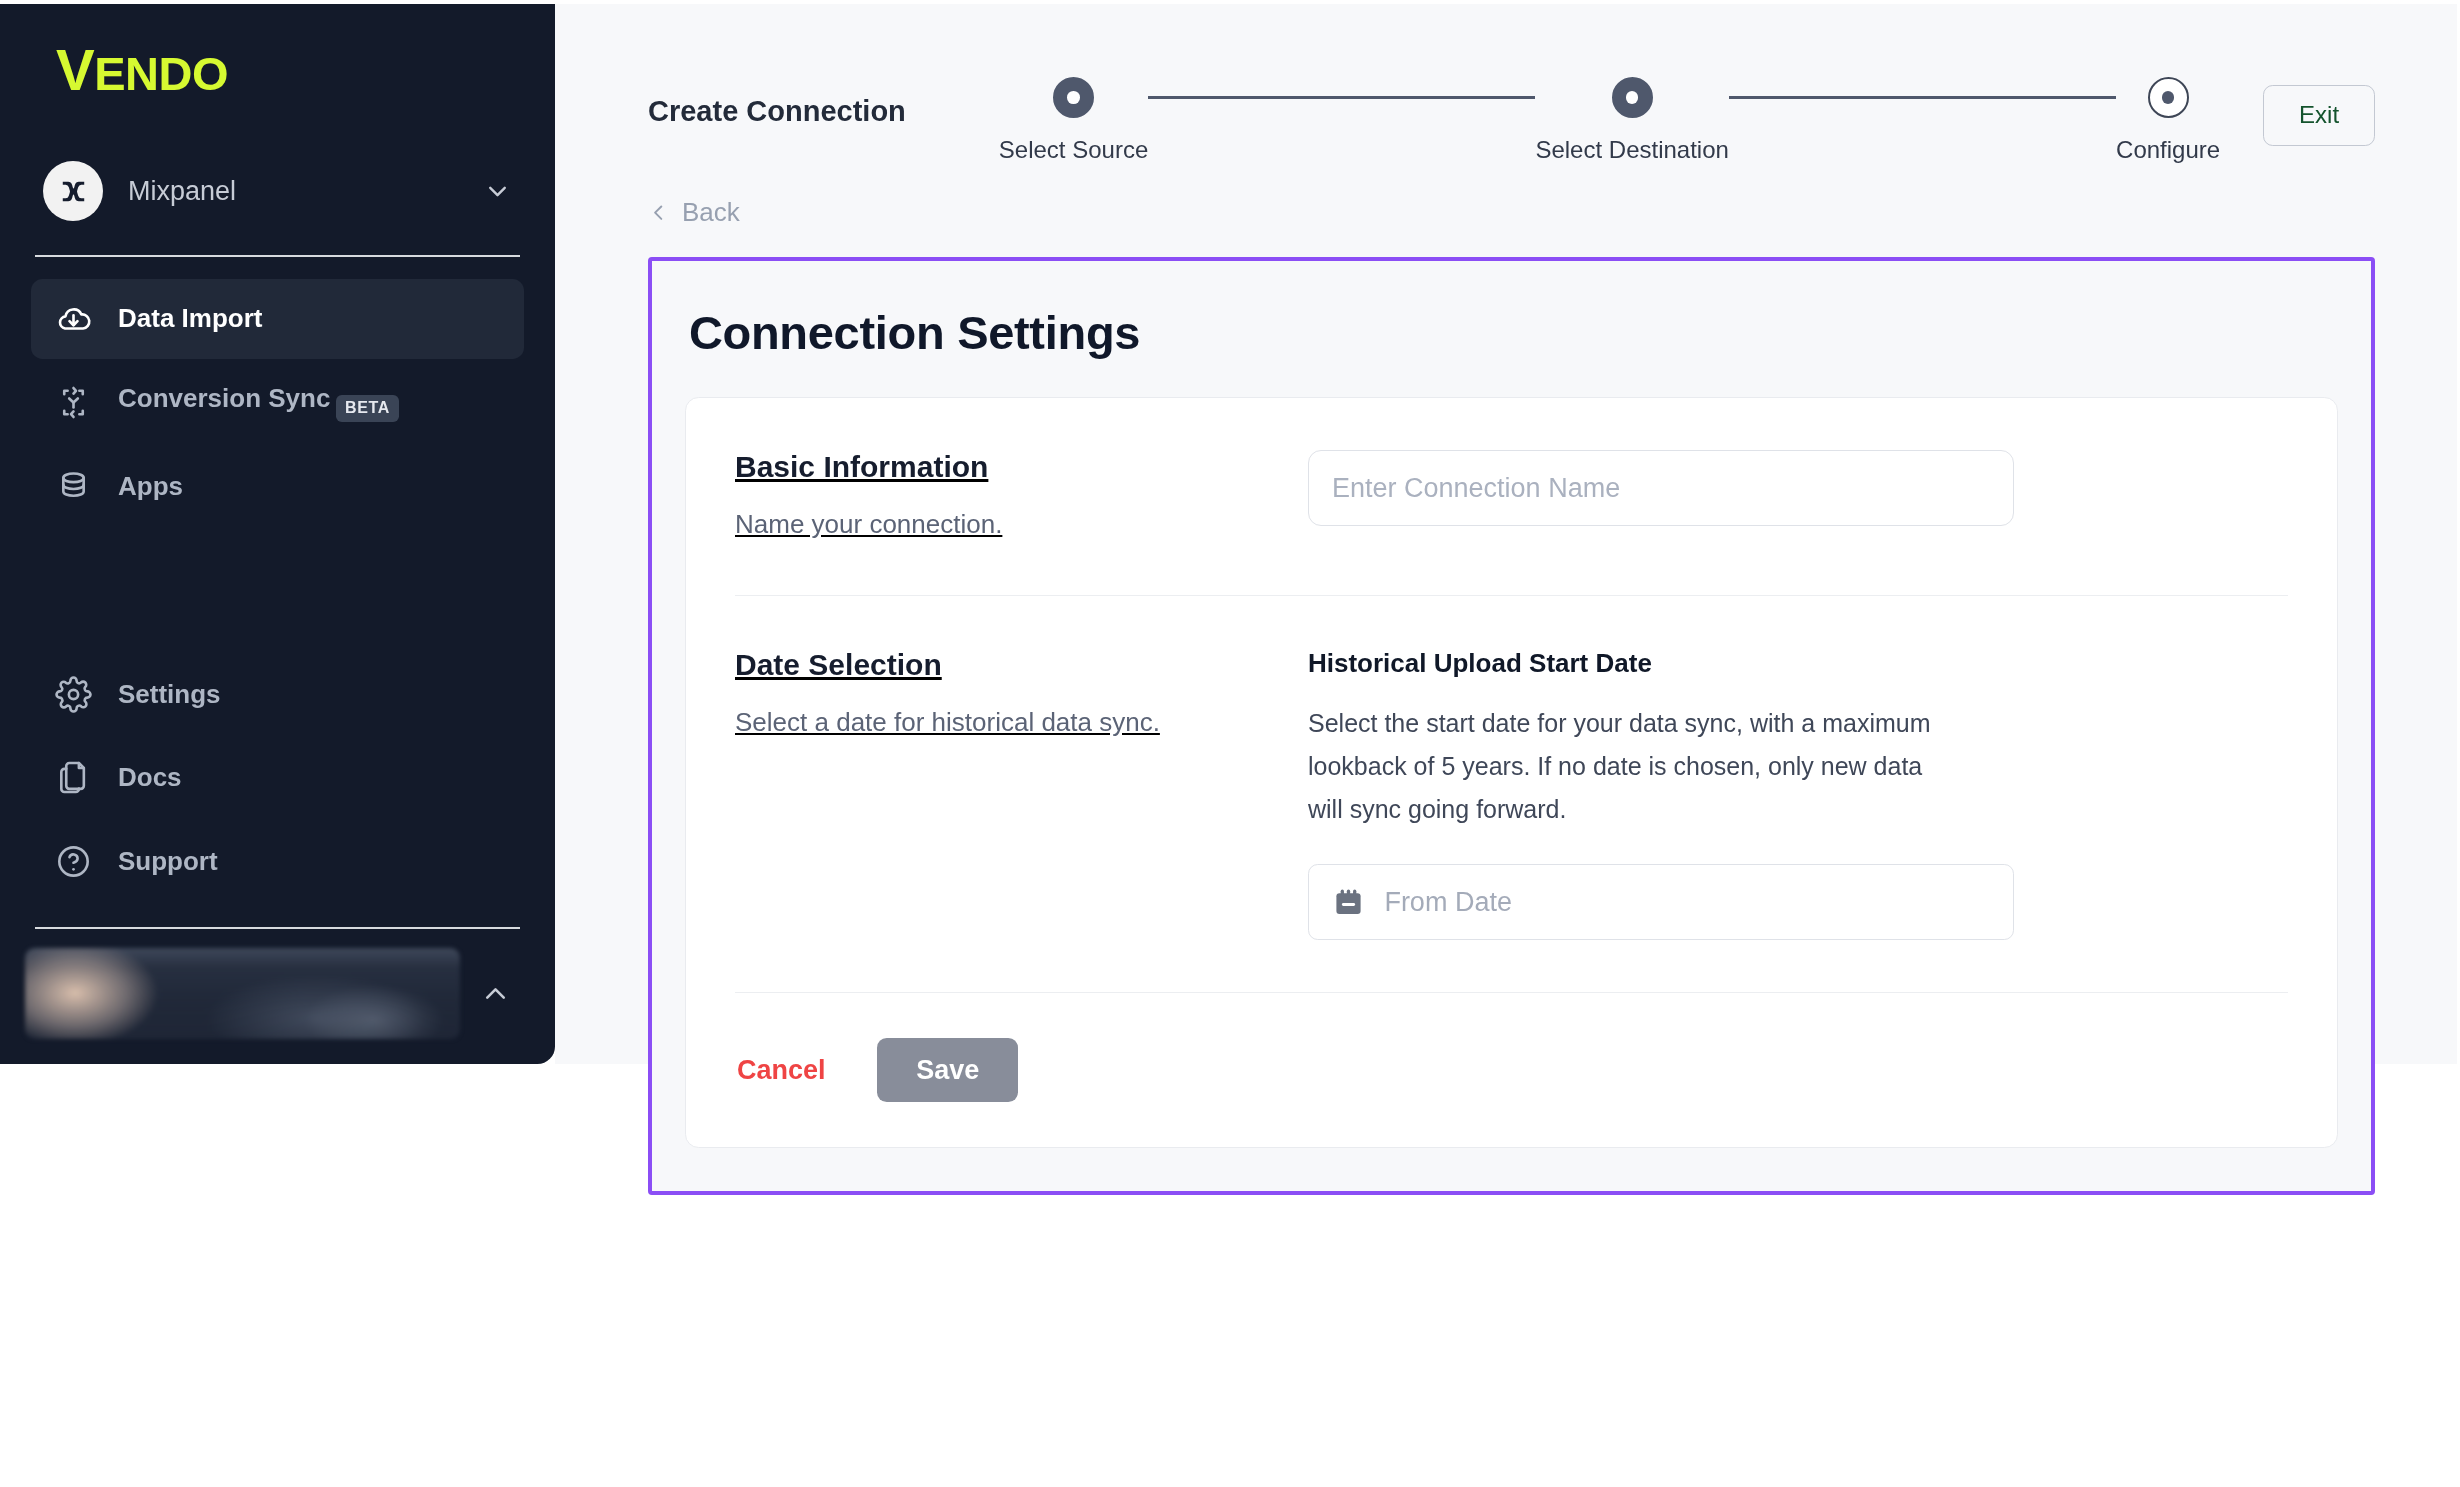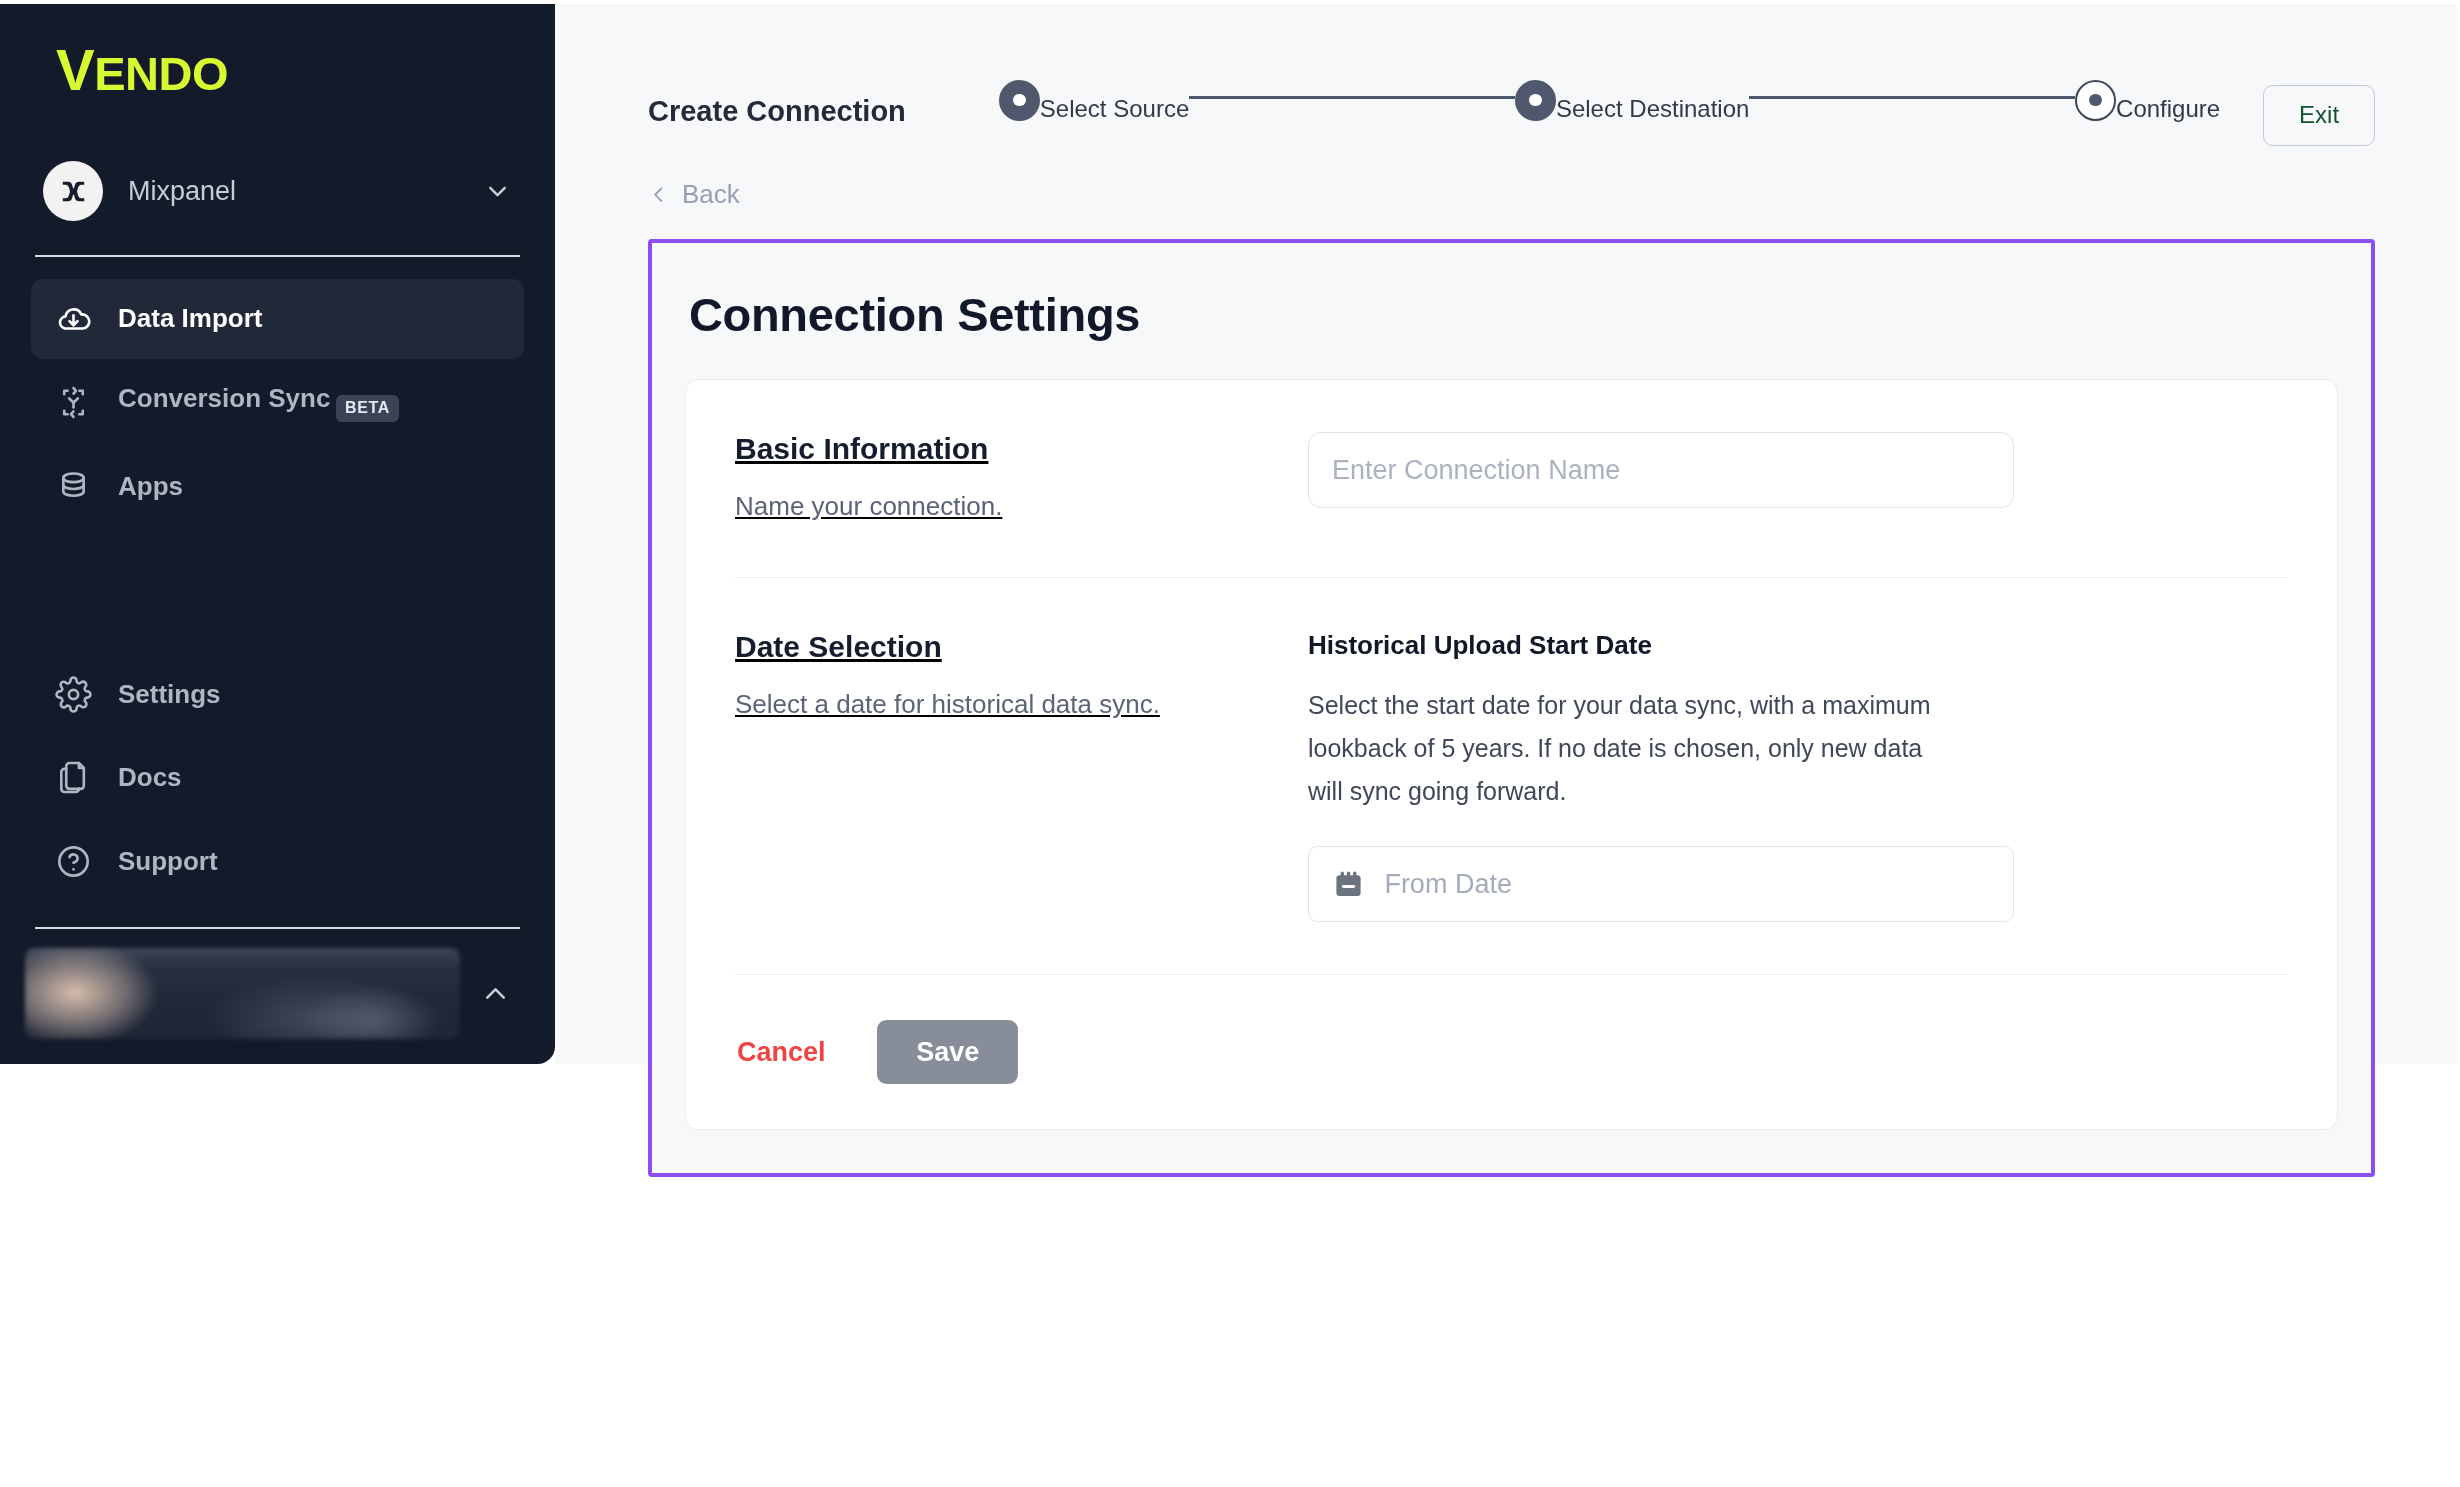--- a/index.html
+++ b/index.html
@@ -208,20 +208,21 @@
     flex: 1;
     display: flex;
     align-items: flex-start;
     position: relative;
     margin: 0 43px 0 93px;
     padding-top: 19.4px;
   }
   .step {
     position: relative;
     display: flex;
+    flex-direction: column;
     align-items: center;
     flex: 0 0 auto;
     z-index: 2;
   }
   .step-spacer {
     flex: 1 1 auto;
     height: 41px;
     display: flex;
     align-items: center;
     padding: 0;

